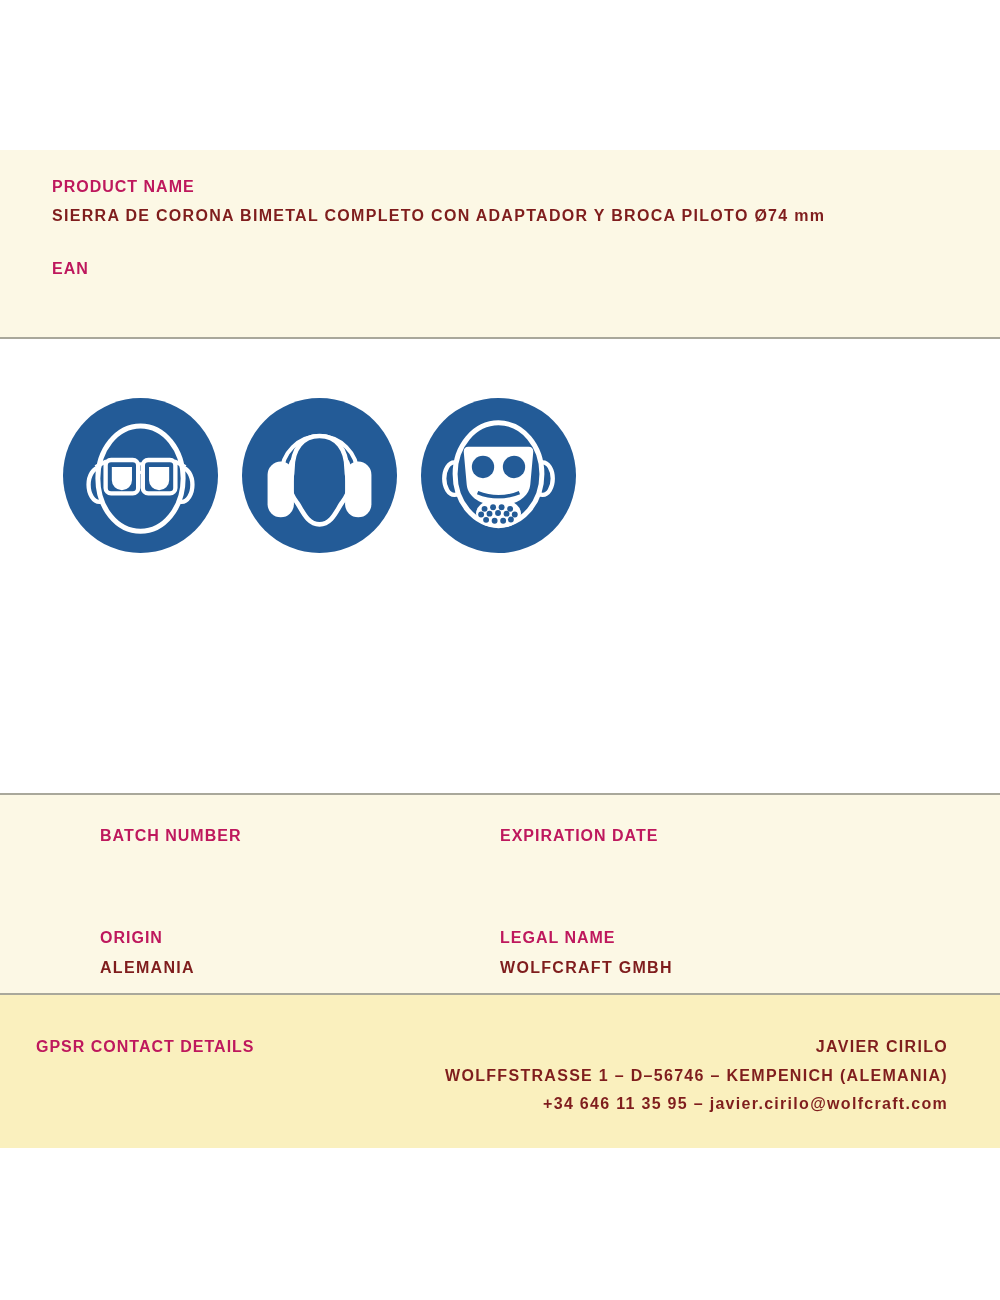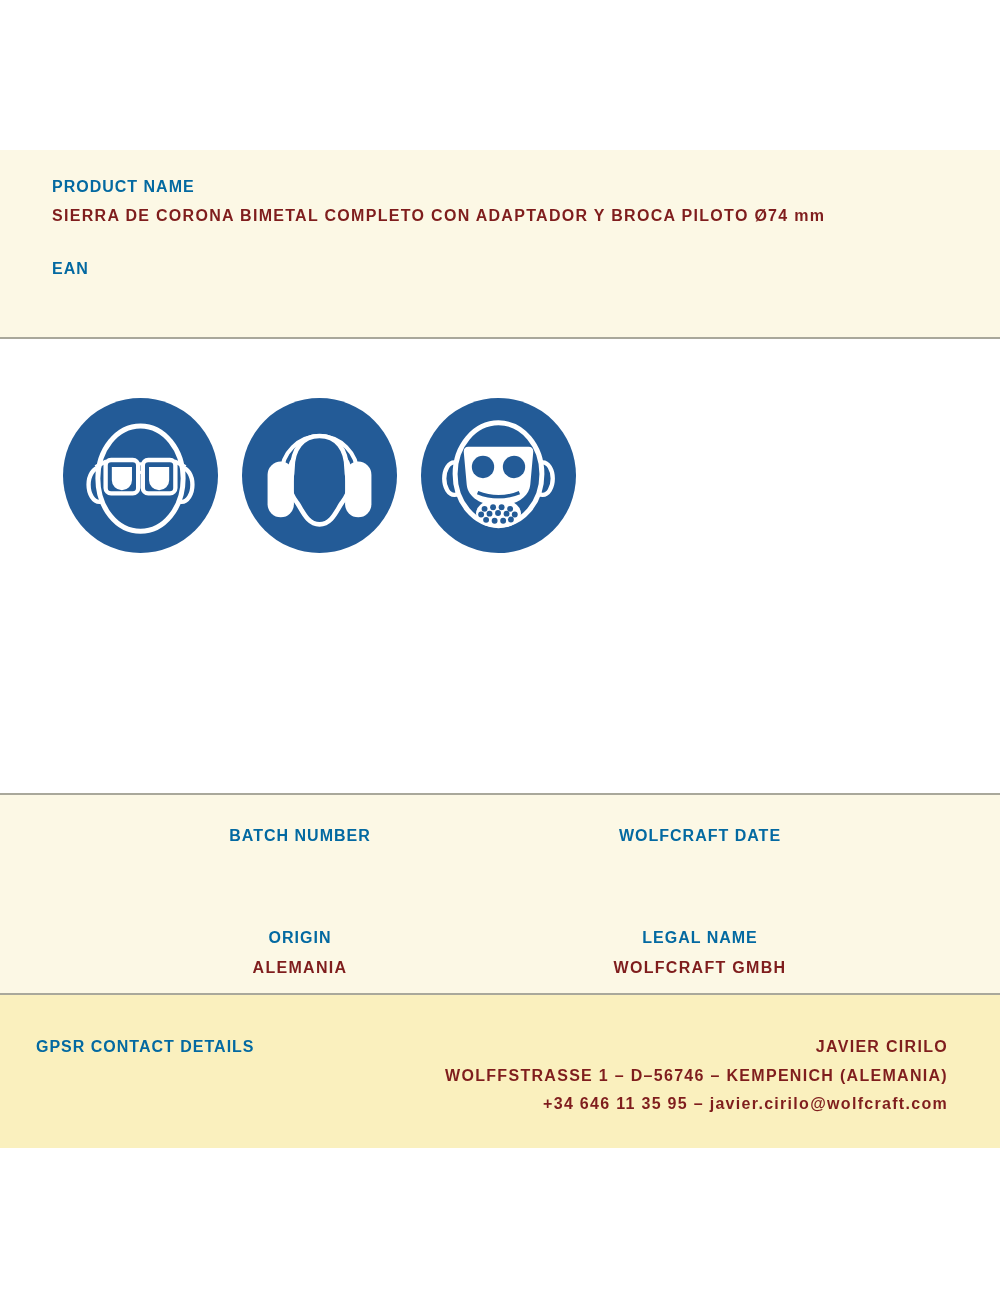--- a/index.html
+++ b/index.html
@@ -13,21 +13,21 @@
     width: 1000px;
     height: 1300px;
     background: #ffffff;
     overflow: hidden;
   }
 
   .label {
     font-size: 16px;
     font-weight: bold;
     letter-spacing: 1px;
-    color: #0369a1;
+    color: #be185d;
     line-height: 20px;
   }
   .value {
     font-size: 16px;
     font-weight: bold;
     letter-spacing: 1.3px;
     color: #7f1d1d;
     line-height: 20px;
   }
 
@@ -63,21 +63,20 @@
     left: 0;
     width: 800px;
     height: 198px;
     padding: 0 100px;
     background: #fcf8e5;
     border-top: 2px solid #a9a89b;
   }
   .batch-grid {
     display: grid;
     grid-template-columns: 1fr 1fr;
-    text-align: center;
   }
   .batch-grid.top { padding-top: 31px; }
   .batch-grid.bottom { margin-top: 72px; }
   .batch-grid .value { margin-top: 10px; }
 
   
   .contact-section {
     position: absolute;
     top: 993px;
     left: 0;
@@ -161,21 +160,21 @@
     </svg>
   </div>
 
   <section class="batch-section">
     <div class="batch-grid top">
       <div class="cell">
         <div class="label">BATCH NUMBER</div>
         <div class="value"></div>
       </div>
       <div class="cell">
-        <div class="label">WOLFCRAFT DATE</div>
+        <div class="label">EXPIRATION DATE</div>
         <div class="value"></div>
       </div>
     </div>
     <div class="batch-grid bottom">
       <div class="cell">
         <div class="label">ORIGIN</div>
         <div class="value">ALEMANIA</div>
       </div>
       <div class="cell">
         <div class="label">LEGAL NAME</div>

